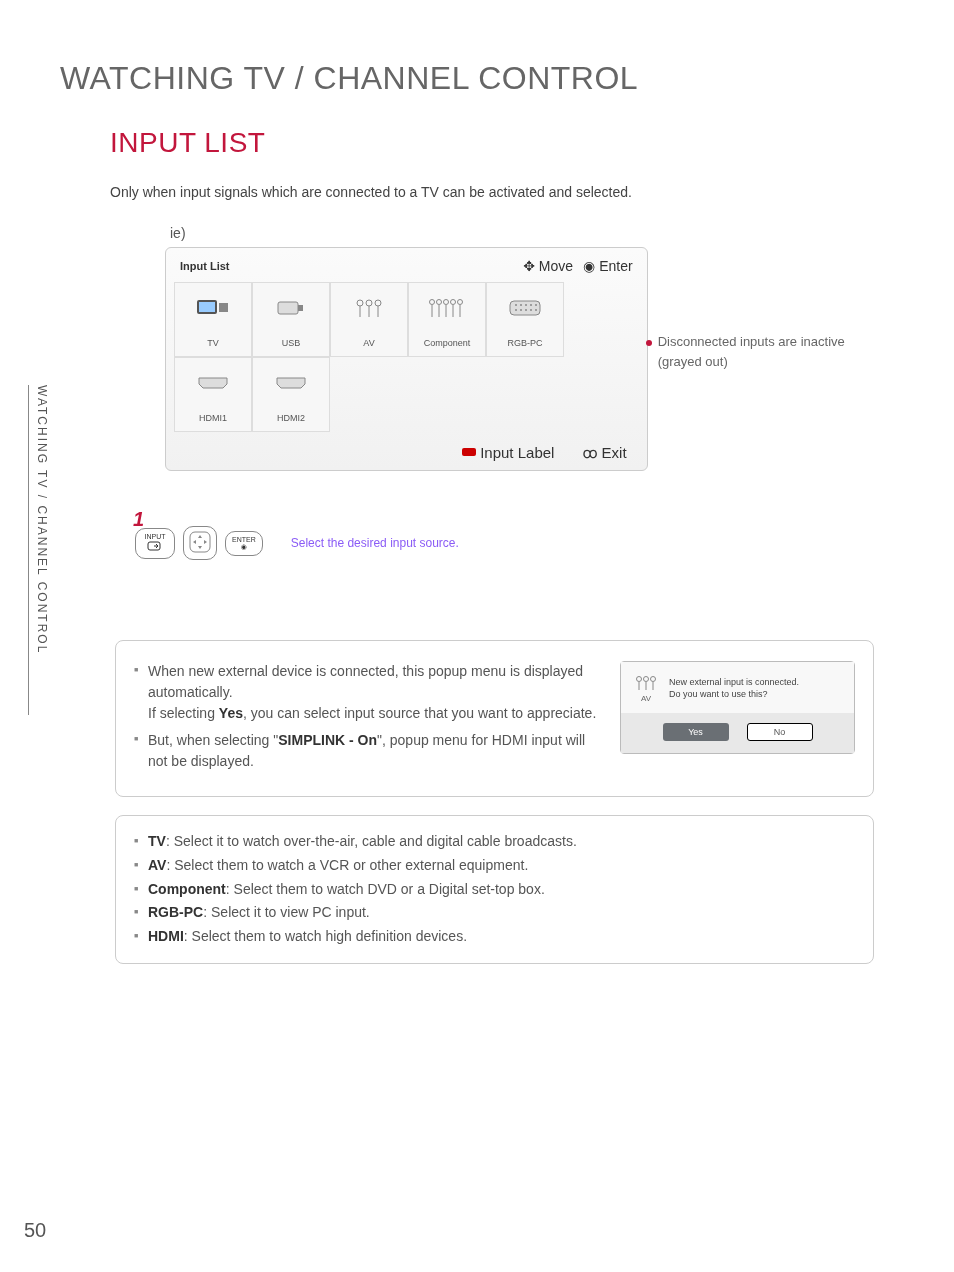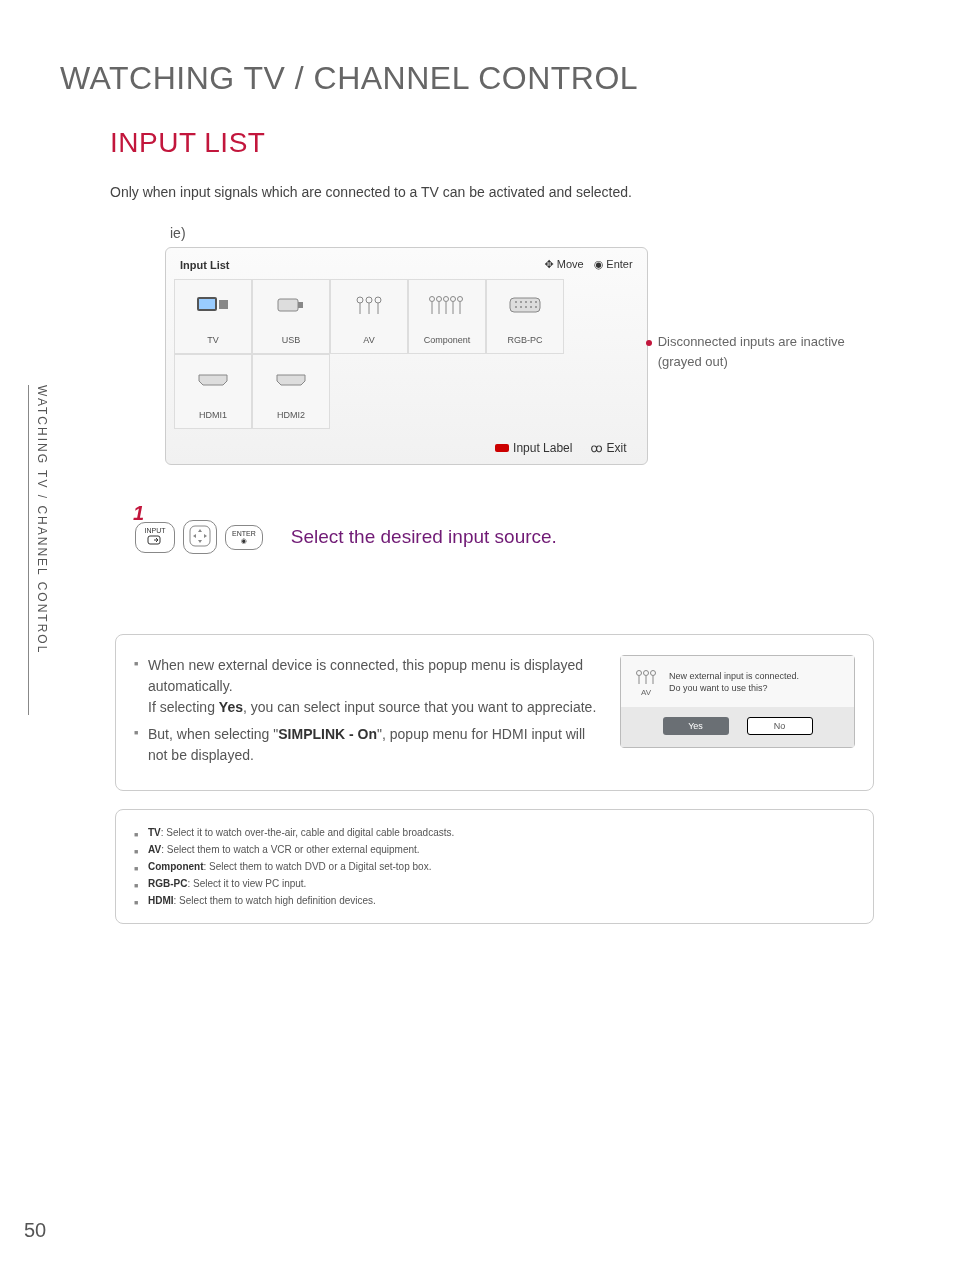--- a/index.html
+++ b/index.html
@@ -58,21 +58,21 @@
   }
   .panel-header {
     display:flex;
     justify-content: space-between;
     align-items:center;
     padding: 0 14px 8px 14px;
     font-size: 11px;
     font-weight: bold;
     color:#333;
   }
-  .panel-header .hints { font-weight: normal; font-size:11px; color:#333; display:flex; gap:10px; align-items:center;}
+  .panel-header .hints { font-weight: normal; font-size:14px; color:#333; display:flex; gap:10px; align-items:center;}
   .grid {
     display:flex;
     flex-wrap: wrap;
     padding: 0 8px;
   }
   .cell {
     width: 78px;
     height: 75px;
     border: 1px solid #ddd;
     display:flex;
@@ -81,23 +81,23 @@
     justify-content: space-between;
     padding: 10px 0 8px 0;
     font-size: 9px;
     color:#555;
     background:#f7f7f7;
   }
   .cell .icon { height: 30px; display:flex; align-items:center; justify-content:center; }
   .panel-footer {
     display:flex;
     justify-content:flex-end;
-    gap: 18px;
+    gap: 28px;
     padding: 10px 20px 0 0;
-    font-size:12px;
+    font-size:15px;
     color:#333;
     align-items:center;
   }
   .pf-item { display:flex; align-items:center; gap:4px; }
   .btn-badge { width:14px; height:8px; background:#c00; border-radius:2px; display:inline-block;}
   .side-note {
     font-size: 13px;
     color: #666;
     width: 240px;
     margin-top: 85px;
@@ -145,21 +145,21 @@
     border:1px solid #888;
     border-radius: 10px;
     padding: 4px 6px;
     font-size: 9px;
     text-align:center;
     color:#333;
     background:#fff;
     min-width: 40px;
   }
   .remote-btn.small { min-width: 34px; }
-  .step-text { font-size: 19px; color:#701a75; margin-left: 20px; }
+  .step-text { font-size: 12px; color:#8b5cf6; margin-left: 20px; }
   .info-box {
     border:1px solid #ccc;
     border-radius: 8px;
     margin: 80px 20px 0 45px;
     padding: 20px 18px 18px 18px;
     display:flex;
     gap: 20px;
     align-items:flex-start;
   }
   .info-text { flex:1; font-size:14px; color:#555; line-height:1.5;}
@@ -183,21 +183,21 @@
     border-radius:3px;
     color:#fff;
   }
   .pbtn.yes { background:#6a6f74; }
   .pbtn.no  { background:#ffffff; color:#555; border:1px solid #000000;}
   .defs-box {
     border:1px solid #ccc;
     border-radius: 8px;
     margin: 18px 20px 0 45px;
     padding: 14px 18px;
-    font-size:10px;
+    font-size:14px;
     color:#555;
     line-height:1.7;
   }
   .defs-box ul { list-style:none;}
   .defs-box li { position:relative; padding-left:14px;}
   .defs-box li::before { content:"■"; position:absolute; left:0; top:5px; font-size:7px; color:#888;}
   .page-num {
     position:absolute;
     left: 24px;
     bottom: 30px;

